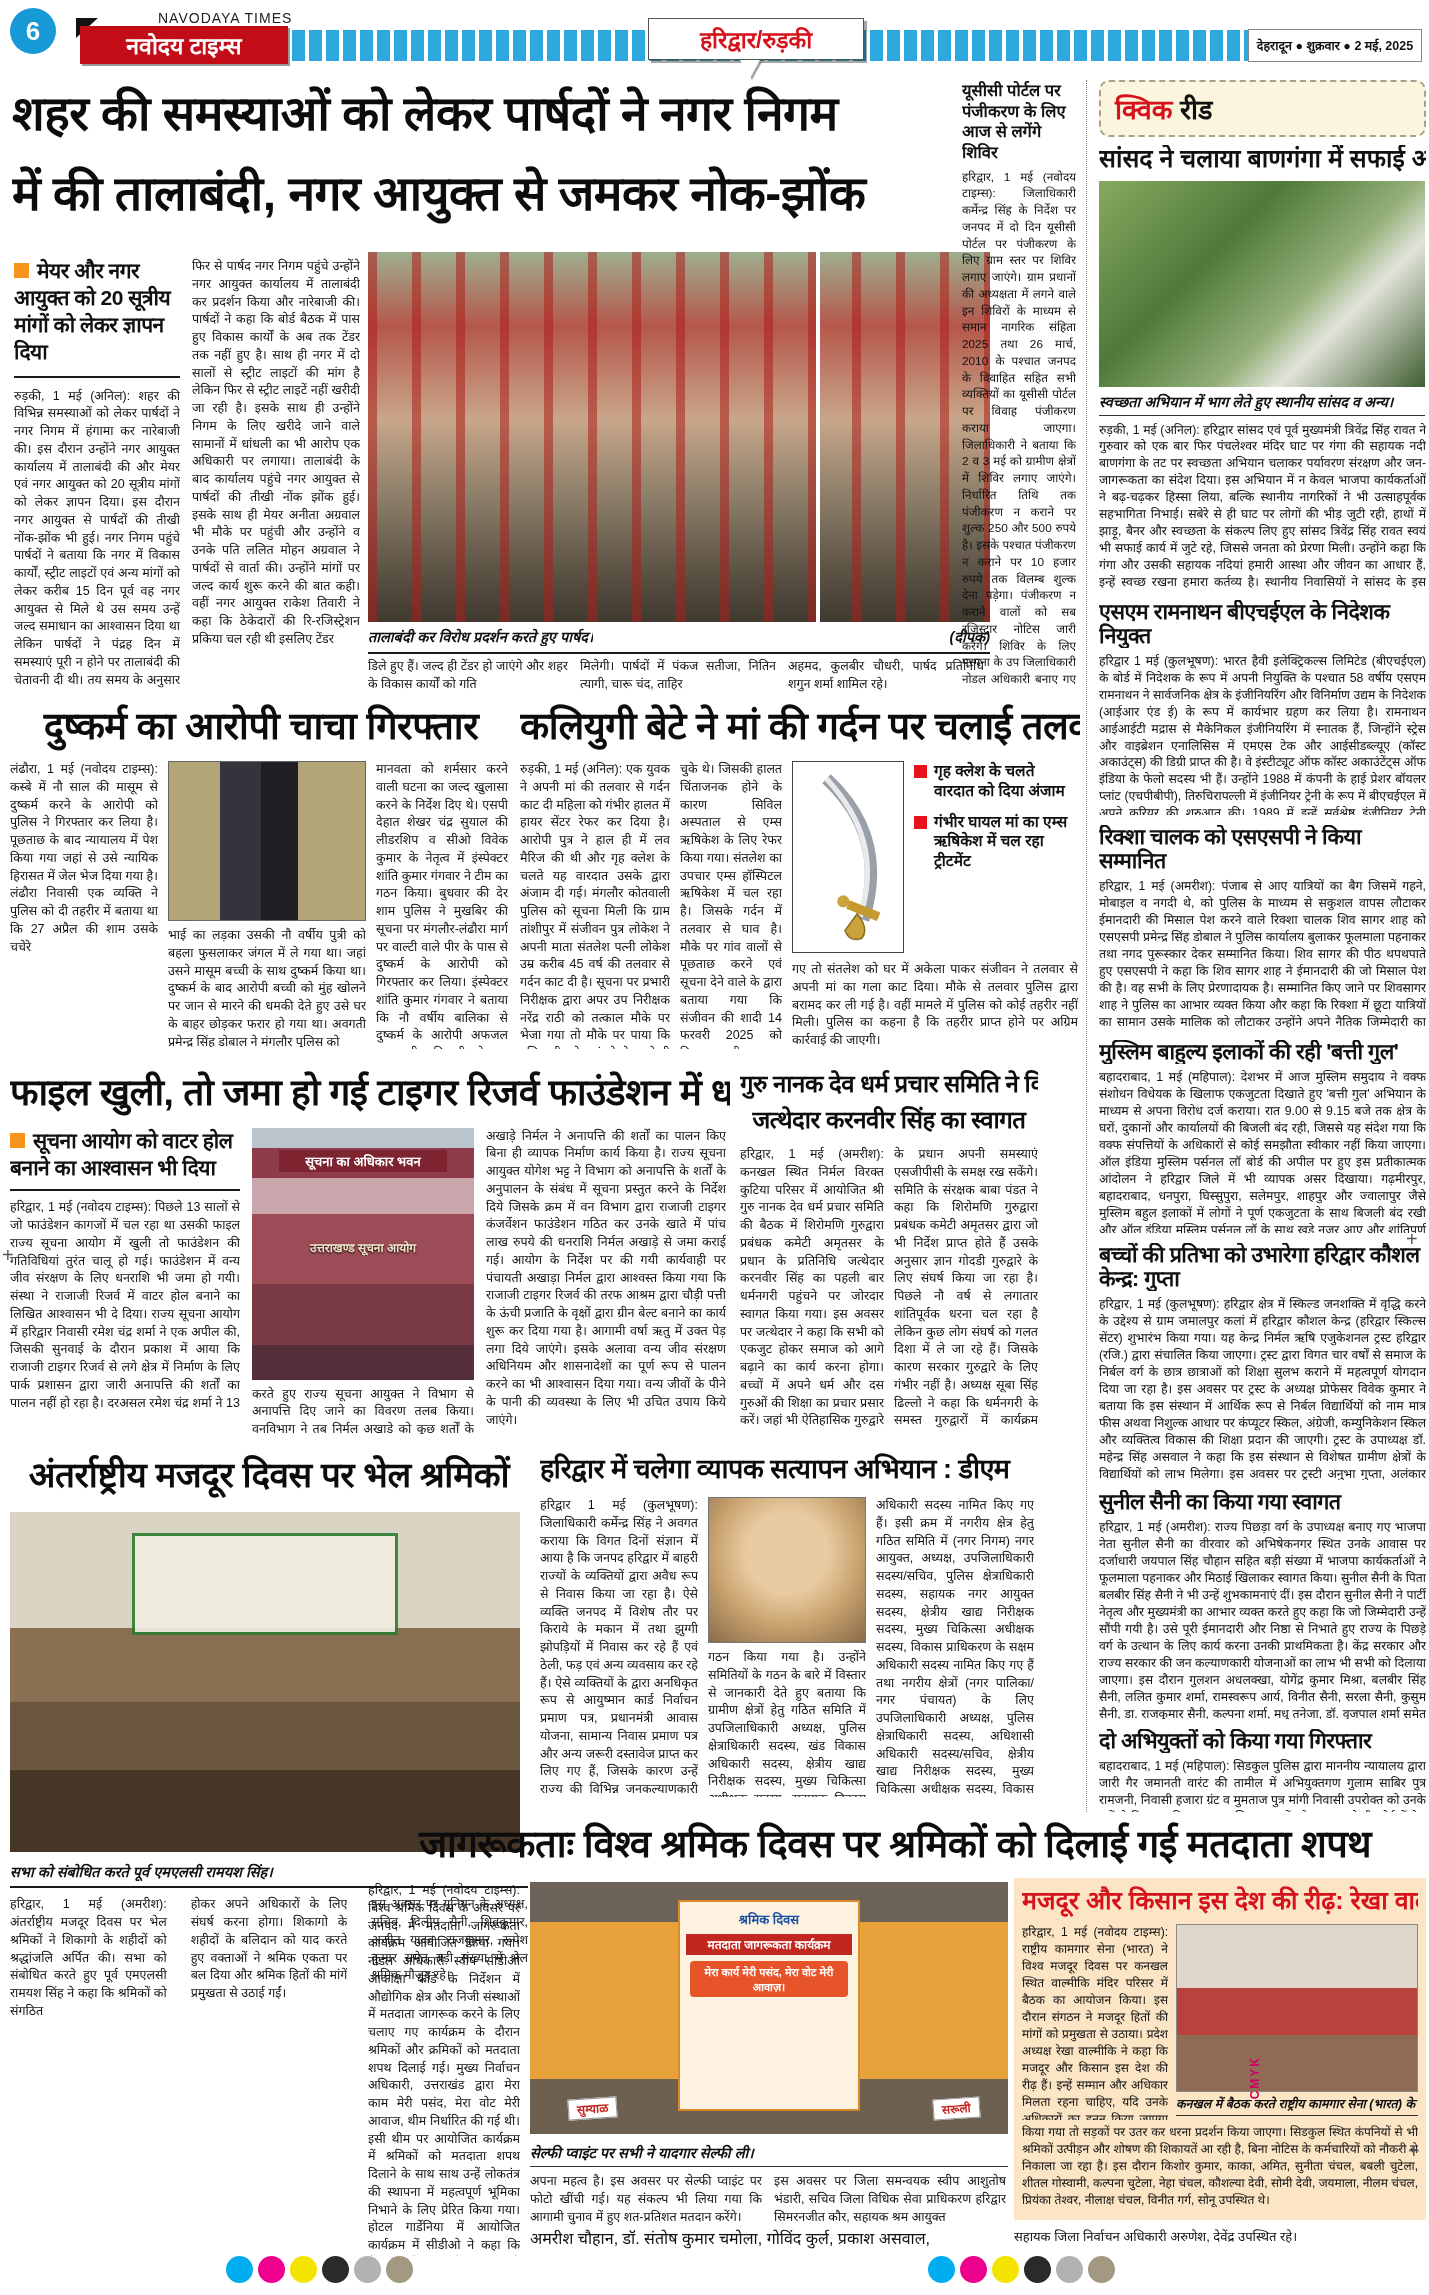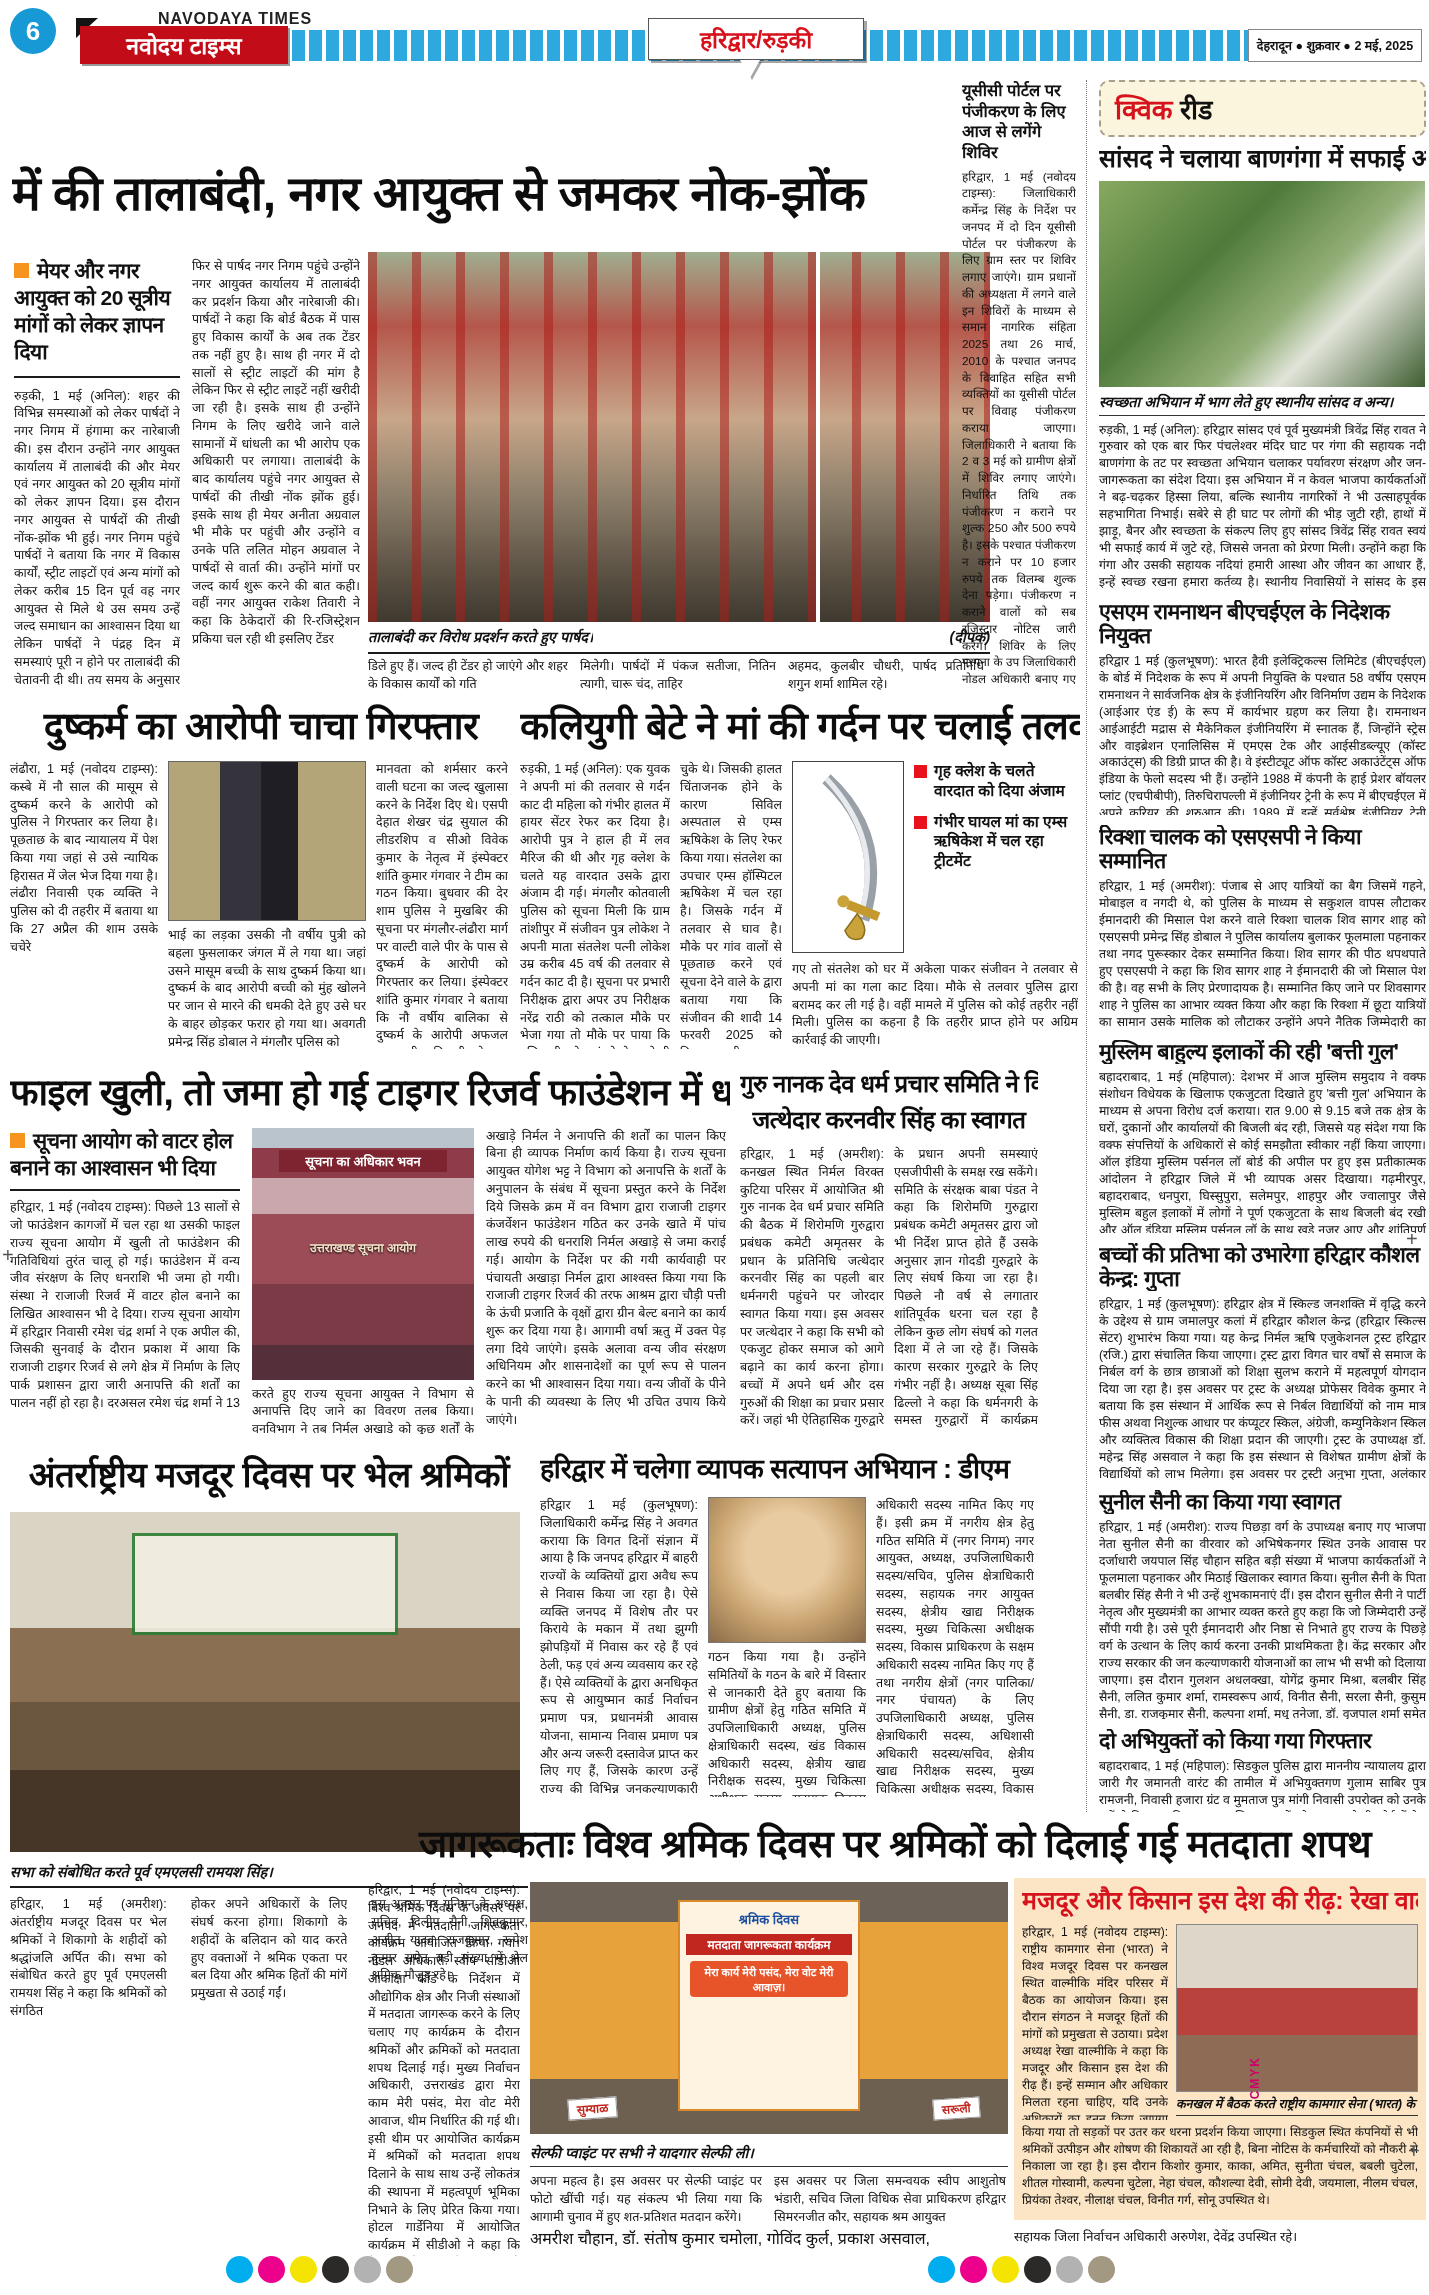--- a/index.html
+++ b/index.html
@@ -43,32 +43,33 @@
 .regmark{color:#555;font-size:20px;font-weight:400}
 .subhead{font-size:21px;font-weight:800;line-height:1.28;letter-spacing:-.5px}
 </style>
 </head>
 <body>
 
 <div class="page">
 
   <div class="abs" style="left:0;top:0;width:1429px;height:70px">
     <div class="abs" style="left:10px;top:8px;width:46px;height:46px;border-radius:50%;background:#1799d6;color:#fff;font-size:26px;font-weight:800;display:flex;align-items:center;justify-content:center">6</div>
-    <div class="abs" style="left:158px;top:10px;font-size:16px;font-weight:700;letter-spacing:1px;color:#222">NAVODAYA TIMES</div>
+    <div class="abs" style="left:158px;top:10px;font-size:14px;font-weight:400;letter-spacing:1px;color:#222">NAVODAYA TIMES</div>
     <div class="abs" style="left:76px;top:18px;width:0;height:0;border-top:20px solid #141414;border-right:22px solid transparent"></div>
     <div class="abs" style="left:80px;top:26px;width:208px;height:38px;background:#c20d19;color:#fff;font-size:23px;font-weight:800;display:flex;align-items:center;justify-content:center;box-shadow:2px 2px 0 #999">नवोदय टाइम्स</div>
     <div class="abs stripes" style="left:292px;top:30px;width:1130px;height:31px"></div>
     <div class="abs" style="left:648px;top:18px;width:216px;height:42px;background:#fff;border:1px solid #555;box-shadow:3px 3px 0 rgba(0,0,0,.35);display:flex;align-items:center;justify-content:center">
       <span style="color:#d6131c;font-size:23px;font-weight:800">हरिद्वार/रुड़की</span>
     </div>
     <div class="abs" style="left:740px;top:60px;width:0;height:0;border-top:18px solid #fff;border-left:10px solid transparent;border-right:10px solid transparent;filter:drop-shadow(2px 2px 0 rgba(0,0,0,.35))"></div>
     <div class="abs" style="left:1248px;top:29px;width:174px;height:33px;background:#fff;border:1px solid #888;display:flex;align-items:center;justify-content:center;font-size:12.5px;font-weight:700">देहरादून ● शुक्रवार ● 2 मई, 2025</div>
   </div>
 
   <section>
+    <div class="abs hl" style="left:12px;top:78px;width:950px;font-size:48px;line-height:1.5;white-space:nowrap;overflow:hidden">शहर की समस्याओं को लेकर पार्षदों ने नगर निगम</div>
     <div class="abs hl" style="left:12px;top:158px;width:950px;font-size:48px;line-height:1.5;white-space:nowrap;overflow:hidden">में की तालाबंदी, नगर आयुक्त से जमकर नोक-झोंक</div>
 
     <div class="abs" style="left:14px;top:258px;width:166px;height:436px;overflow:hidden">
       <div class="subhead"><span class="orange-sq"></span><span>मेयर और नगर आयुक्त को 20 सूत्रीय मांगों को लेकर ज्ञापन दिया</span></div>
       <div class="rule" style="margin:10px 0"></div>
       <div class="bt" style="height:300px">रुड़की, 1 मई (अनिल): शहर की विभिन्न समस्याओं को लेकर पार्षदों ने नगर निगम में हंगामा कर नारेबाजी की। इस दौरान उन्होंने नगर आयुक्त कार्यालय में तालाबंदी की और मेयर एवं नगर आयुक्त को 20 सूत्रीय मांगों को लेकर ज्ञापन दिया। इस दौरान नगर आयुक्त से पार्षदों की तीखी नोंक-झोंक भी हुई। नगर निगम पहुंचे पार्षदों ने बताया कि नगर में विकास कार्यों, स्ट्रीट लाइटों एवं अन्य मांगों को लेकर करीब 15 दिन पूर्व वह नगर आयुक्त से मिले थे उस समय उन्हें जल्द समाधान का आश्वासन दिया था लेकिन पार्षदों ने पंद्रह दिन में समस्याएं पूरी न होने पर तालाबंदी की चेतावनी दी थी। तय समय के अनुसार आज</div>
     </div>
     <div class="abs bt" style="left:192px;top:258px;width:168px;height:436px">फिर से पार्षद नगर निगम पहुंचे उन्होंने नगर आयुक्त कार्यालय में तालाबंदी कर प्रदर्शन किया और नारेबाजी की। पार्षदों ने कहा कि बोर्ड बैठक में पास हुए विकास कार्यों के अब तक टेंडर तक नहीं हुए है। साथ ही नगर में दो सालों से स्ट्रीट लाइटों की मांग है लेकिन फिर से स्ट्रीट लाइटें नहीं खरीदी जा रही है। इसके साथ ही उन्होंने निगम के लिए खरीदे जाने वाले सामानों में धांधली का भी आरोप एक अधिकारी पर लगाया। तालाबंदी के बाद कार्यालय पहुंचे नगर आयुक्त से पार्षदों की तीखी नोंक झोंक हुई। इसके साथ ही मेयर अनीता अग्रवाल भी मौके पर पहुंची और उन्होंने व उनके पति ललित मोहन अग्रवाल ने पार्षदों से वार्ता की। उन्होंने मांगों पर जल्द कार्य शुरू करने की बात कही। वहीं नगर आयुक्त राकेश तिवारी ने कहा कि ठेकेदारों की रि-रजिस्ट्रेशन प्रकिया चल रही थी इसलिए टेंडर</div>
 
     <div class="abs photo ph-protest" style="left:368px;top:252px;width:622px;height:370px">

